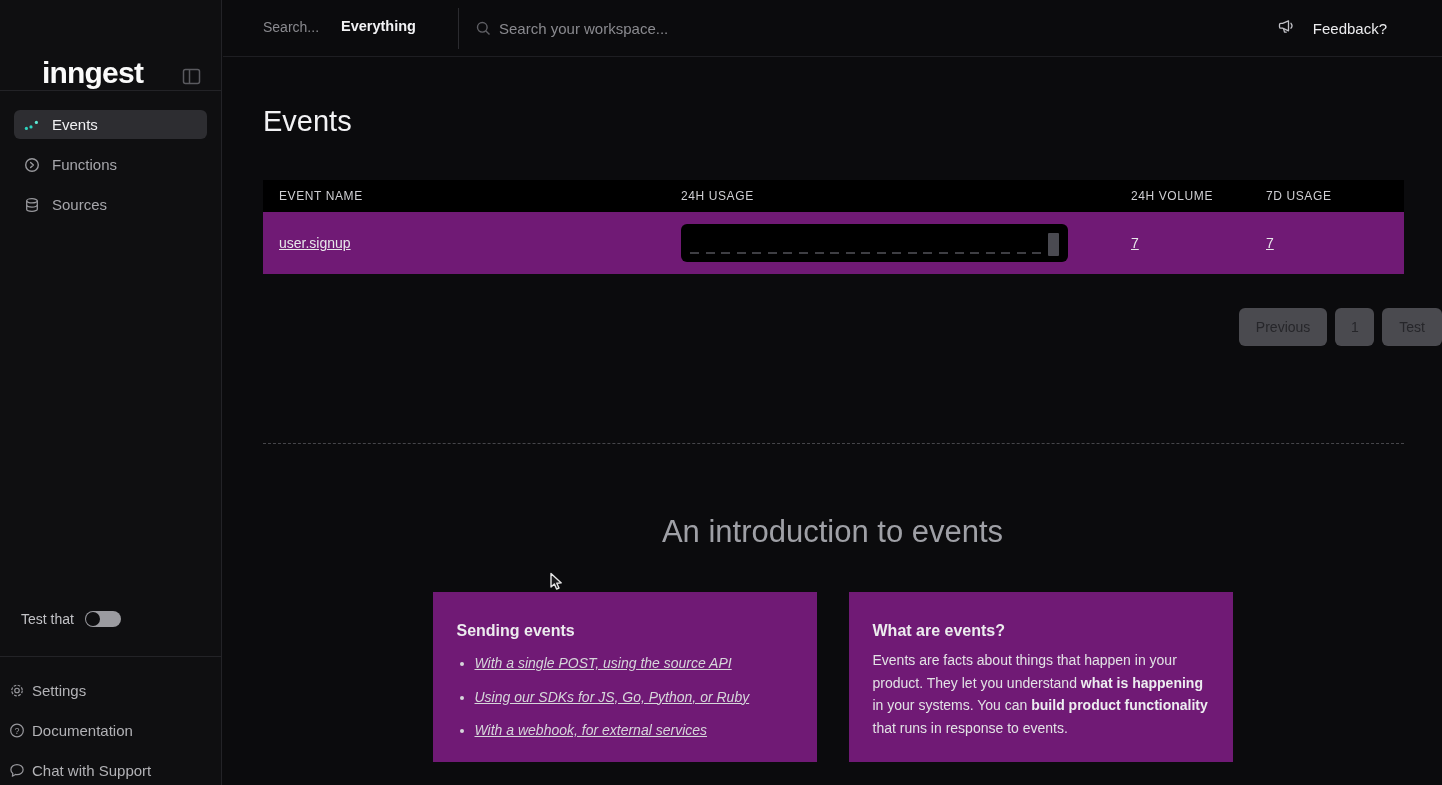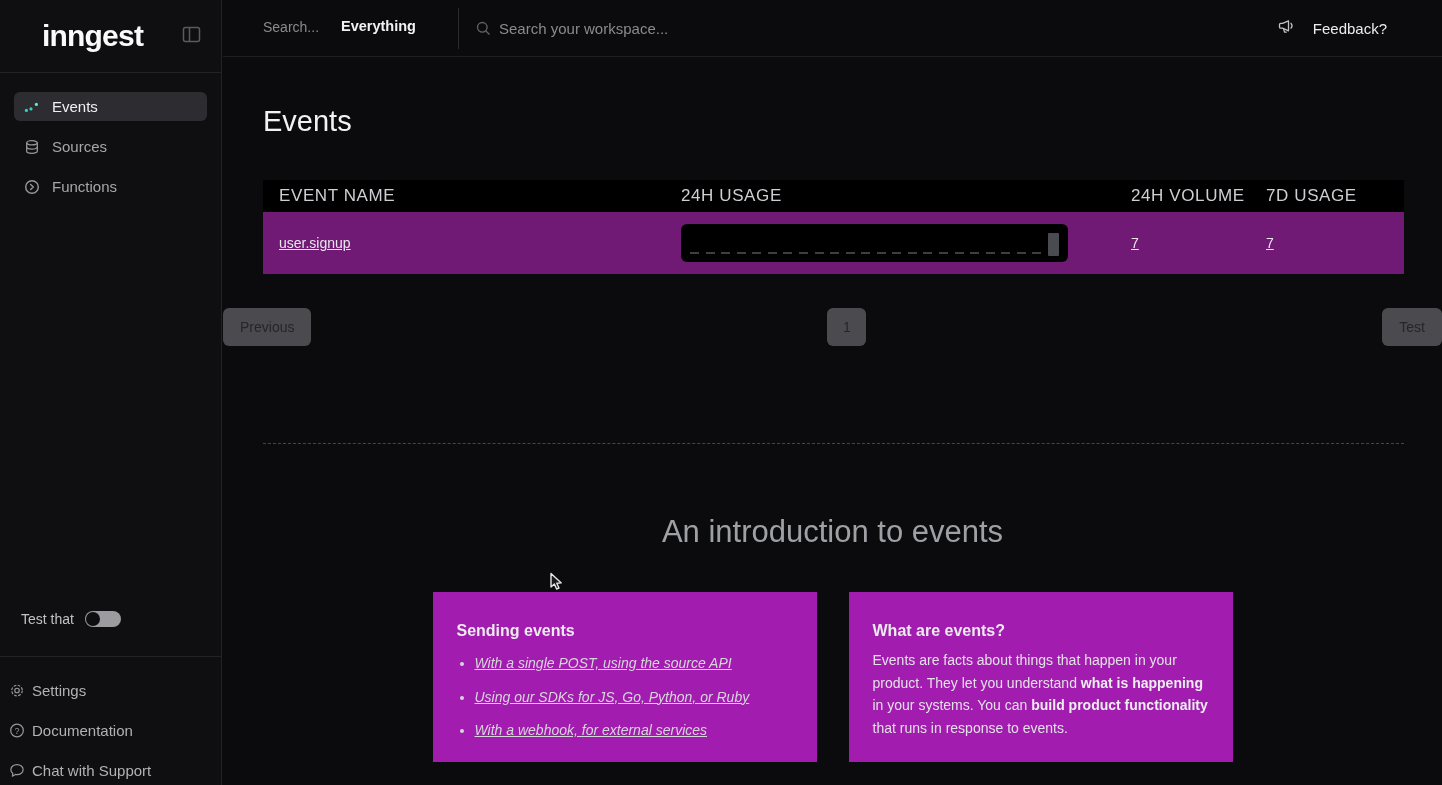--- a/index.html
+++ b/index.html
@@ -11,22 +11,22 @@
     position: relative;
   }
 
   
   .sidebar {
     position: absolute; left: 0; top: 0; bottom: 0; width: 222px;
     background: #0f0f11;
     border-right: 1px solid #232327;
   }
   .logo-row {
-    height: 73px; border-bottom: 1px solid #232327;
-    display: flex; align-items: center; justify-content: space-between;
+    height: 91px; border-bottom: 1px solid #232327;
+    display: flex; align-items: flex-end; justify-content: space-between;
     padding: 0 20px 0 42px;
   }
   .logo {
     font-size: 30px; font-weight: 800; letter-spacing: -0.8px;
     color: #fafafa; cursor: pointer;
   }
   .panel-btn { display: flex; align-items: center; cursor: pointer; }
 
   .nav { padding: 19px 14px 0 14px; }
   .nav-item {
@@ -99,56 +99,56 @@
   }
 
   .events-table { margin: 42px 38px 0 40px; }
   .thead, .trow {
     display: grid;
     grid-template-columns: 418px 450px 135px 1fr;
     align-items: center;
   }
   .thead { height: 32px; background: #000000; }
   .th {
-    font-size: 17px; letter-spacing: 0.6px; color: #cfcfd3; font-weight: 400;
+    font-size: 12px; letter-spacing: 0.6px; color: #cfcfd3; font-weight: 400;
   }
   .th:first-child, .td:first-child { padding-left: 16px; }
   .trow { height: 62px; background: #701a75; cursor: pointer; text-decoration: underline; }
   .td { font-size: 14px; color: #e8e8ea; }
 
   .usage-chart {
     width: 387px; height: 38px; background: #000; border-radius: 6px;
     display: flex; align-items: flex-end; justify-content: space-between;
     padding: 0 9px 8px 9px; overflow: hidden;
   }
   .usage-dash { width: 9px; height: 2px; background: #3e3e43; flex: none; }
   .usage-bar { width: 11px; background: #4a4a51; border-radius: 1px; margin-bottom: -2px; flex: none; }
 
   .pagination {
-    margin-top: 34px; display: flex; justify-content: space-between; gap: 24px;
+    margin-top: 34px; display: flex; justify-content: flex-end; gap: 8px;
   }
   .pg-btn {
     height: 38px; border: none; border-radius: 6px; background: #4a4a4f;
     color: #26262a; font-size: 14px; font-family: "Liberation Sans", sans-serif;
     padding: 0 17px; cursor: pointer;
   }
   .pg-btn.pg-page { width: 39px; padding: 0; }
 
   .dashed-divider {
     margin: 97px 38px 0 40px;
     border-top: 1px dashed #46464a; height: 0;
   }
 
   .intro-heading {
     margin-top: 68px; text-align: center;
     font-size: 31px; font-weight: 400; line-height: 40px; color: #9fa0a6;
   }
   .cards { margin-top: 40px; display: flex; justify-content: center; gap: 32px; }
   .card {
-    width: 384px; height: 170px; background: #a21caf; padding: 30px 24px 0 24px;
+    width: 384px; height: 170px; background: #701a75; padding: 30px 24px 0 24px;
   }
   .card-title { font-size: 16px; font-weight: 700; color: #ececee; }
   .card-links { margin: 9px 0 0 18px; }
   .card-links li { margin: 14px 0; color: #d6d6da; font-size: 14px; line-height: 19.5px; font-style: italic; }
   .card-links a { color: #d6d6da; text-decoration: underline; cursor: pointer; }
   .card-text { margin-top: 9px; font-size: 14px; line-height: 22.5px; color: #e2e2e5; }
   .card-text b { font-weight: 700; color: #ededf0; }
 
   .cursor { position: absolute; left: 547px; top: 572px; z-index: 10; pointer-events: none; }
 </style>
@@ -174,36 +174,36 @@
         <svg width="16" height="14" viewBox="0 0 16 14">
           <circle cx="2.4" cy="10.4" r="1.6" fill="#2ed3be"></circle>
           <circle cx="7" cy="8.9" r="1.6" fill="#2ed3be"></circle>
           <circle cx="12.4" cy="4.4" r="1.6" fill="#5eead4"></circle>
         </svg>
       </span>
       <span>Events</span>
     </div>
     <div class="nav-item">
       <span class="nav-icon">
+        <svg width="16" height="16" viewBox="0 0 16 16" fill="none" stroke="#97979c" stroke-width="1.4">
+          <circle cx="8" cy="8" r="6.3"></circle>
+          <path d="M6.6 5.4 L9.4 8 L6.6 10.6" stroke-linecap="round" stroke-linejoin="round"></path>
+        </svg>
+      </span>
+      <span>Functions</span>
+    </div>
+    <div class="nav-item">
+      <span class="nav-icon">
         <svg width="16" height="16" viewBox="0 0 16 16" fill="none" stroke="#97979c" stroke-width="1.3">
           <ellipse cx="8" cy="3.8" rx="5.3" ry="2.1"></ellipse>
           <path d="M2.7 3.8 V12.2 C2.7 13.4 5.1 14.3 8 14.3 C10.9 14.3 13.3 13.4 13.3 12.2 V3.8"></path>
           <path d="M2.7 8 C2.7 9.2 5.1 10.1 8 10.1 C10.9 10.1 13.3 9.2 13.3 8"></path>
         </svg>
       </span>
       <span>Sources</span>
-    </div>
-    <div class="nav-item">
-      <span class="nav-icon">
-        <svg width="16" height="16" viewBox="0 0 16 16" fill="none" stroke="#97979c" stroke-width="1.4">
-          <circle cx="8" cy="8" r="6.3"></circle>
-          <path d="M6.6 5.4 L9.4 8 L6.6 10.6" stroke-linecap="round" stroke-linejoin="round"></path>
-        </svg>
-      </span>
-      <span>Functions</span>
     </div>
   </div>
 
   <div class="testmode-row">
     <span class="testmode-label">Test that</span>
     <div class="toggle">
       <div class="toggle-knob"></div>
     </div>
   </div>
 

